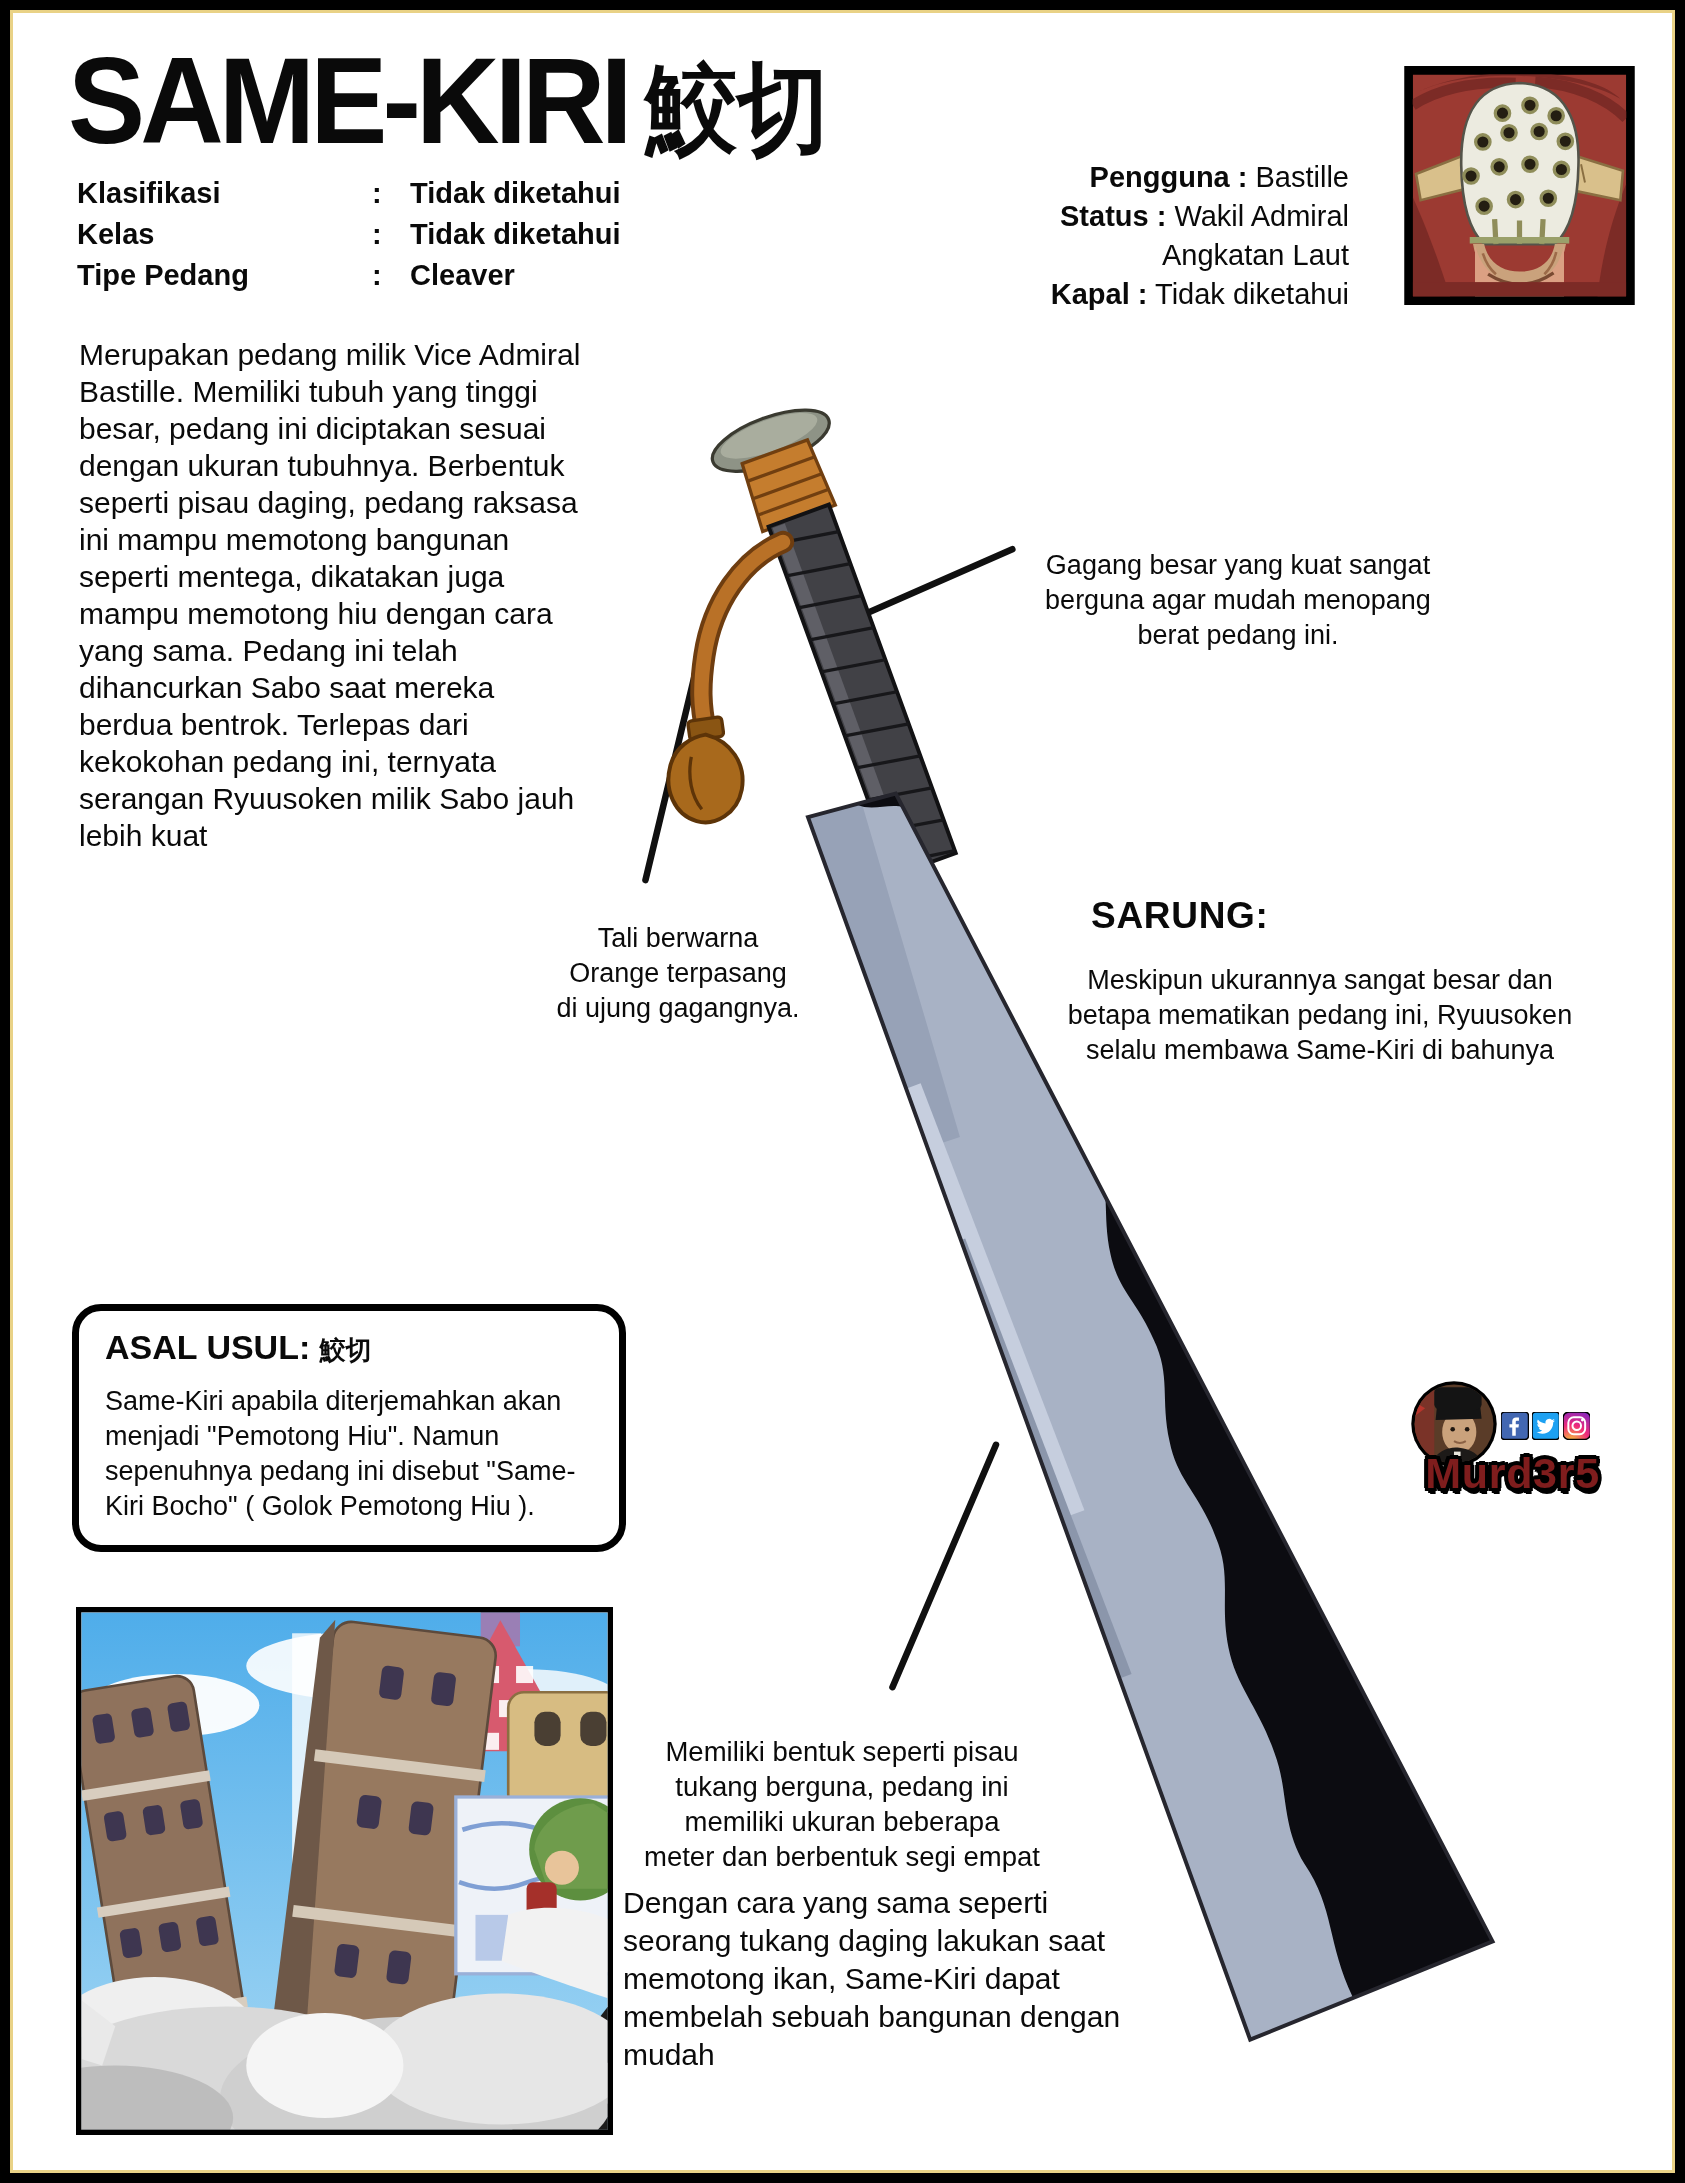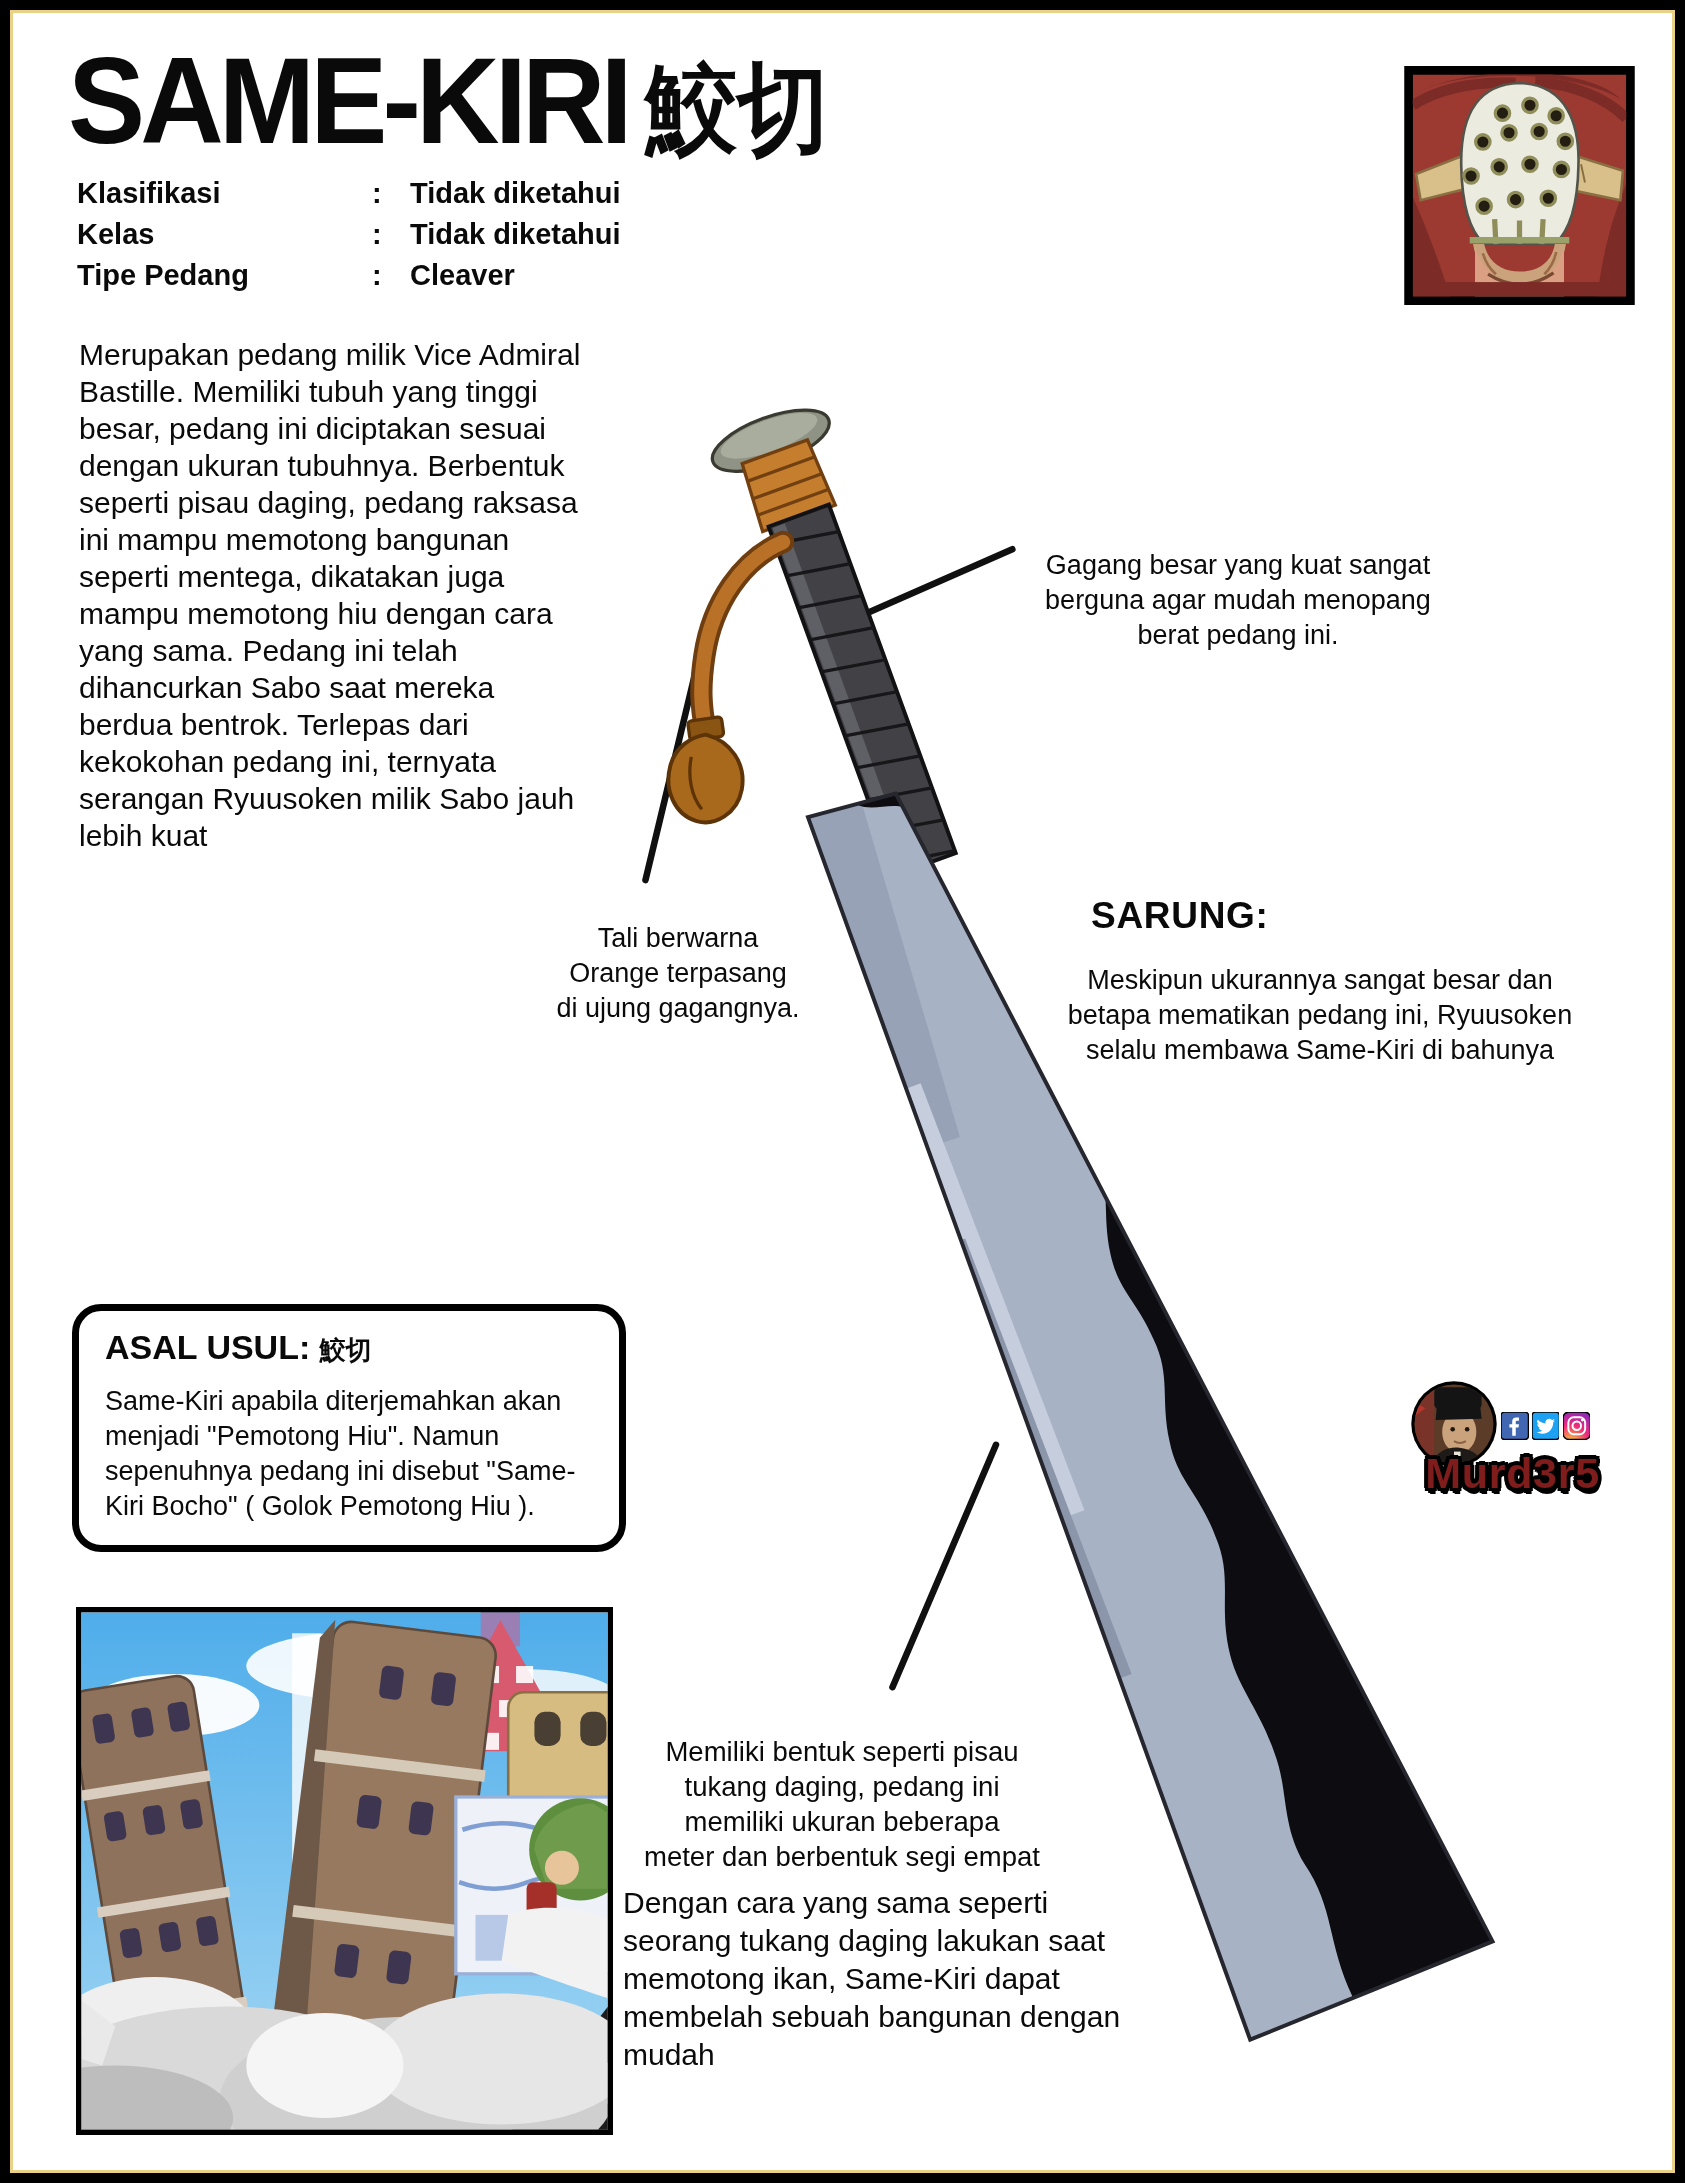--- a/index.html
+++ b/index.html
@@ -103,20 +103,35 @@
       <span class="colon">:</span>
       <span class="val">Tidak diketahui</span>
     </div>
     <div class="spec-row">
       <span class="lbl">Tipe Pedang</span>
       <span class="colon">:</span>
       <span class="val">Cleaver</span>
     </div>
   </div>
 
+  <div class="profile">
+    <div class="row">
+      <span class="lbl">Pengguna :</span>
+      <span class="val">Bastille</span>
+    </div>
+    <div class="row">
+      <span class="lbl">Status :</span>
+      <span class="val">Wakil Admiral
+Angkatan Laut</span>
+    </div>
+    <div class="row">
+      <span class="lbl">Kapal :</span>
+      <span class="val">Tidak diketahui</span>
+    </div>
+  </div>
 
   <svg class="portrait" width="231" height="239" viewBox="0 0 352 365">
     <rect x="0" y="0" width="352" height="365" fill="#000"></rect>
     <g>
       <clipPath id="pclip">
           <rect x="13" y="13" width="326" height="339"></rect>
         </clipPath>
       <g clip-path="url(#pclip)">
         <rect x="13" y="13" width="326" height="339" fill="#9c3a32"></rect>
         <path d="M20,40 C90,5 250,5 330,50 C300,20 220,8 176,10 C120,10 60,20 20,40Z" fill="#7c2b26"></path>
@@ -234,21 +249,21 @@
     </g>
   </svg>
 
   <div class="annotation ann-handle">Gagang besar yang kuat sangat
 berguna agar mudah menopang
 berat pedang ini.</div>
   <div class="annotation ann-cord">Tali berwarna
 Orange terpasang
 di ujung gagangnya.</div>
   <div class="annotation ann-blade">Memiliki bentuk seperti pisau
-tukang daging, pedang ini
+tukang berguna, pedang ini
 memiliki ukuran beberapa
 meter dan berbentuk segi empat</div>
 
   <div class="sarung-heading">SARUNG:</div>
   <div class="sarung-body">Meskipun ukurannya sangat besar dan
 betapa mematikan pedang ini, Ryuusoken
 selalu membawa Same-Kiri di bahunya</div>
 
   <div class="asal-box">
     <div class="asal-heading"><span>ASAL USUL:</span><span class="kanji">鮫切</span></div>

